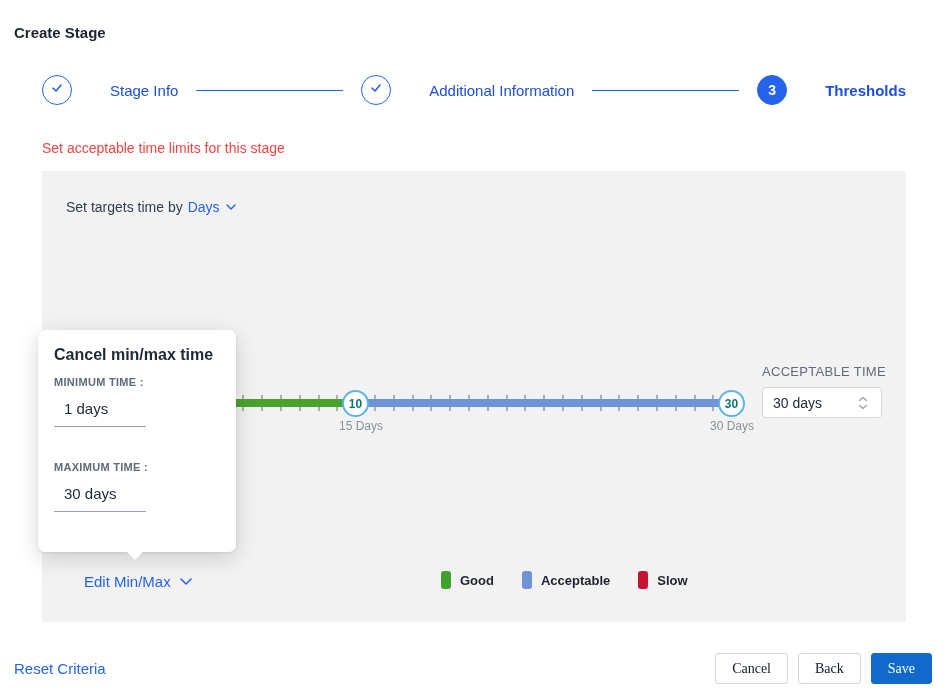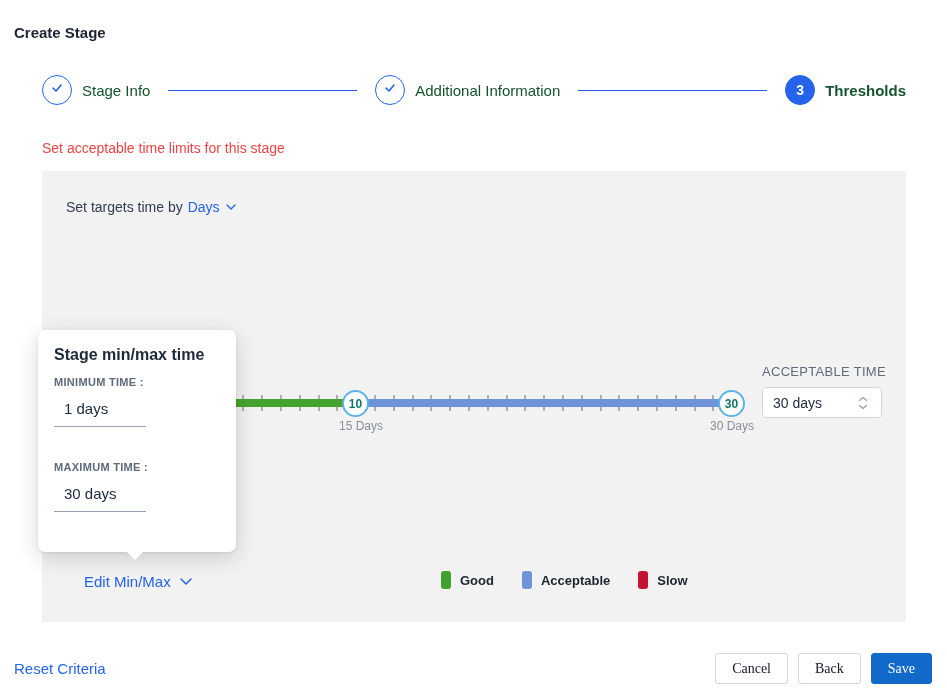--- a/index.html
+++ b/index.html
@@ -25,21 +25,21 @@
   }
   .step { display: flex; align-items: center; gap: 10px; flex: 0 0 auto; }
   .step-circle {
     width: 30px; height: 30px; border-radius: 50%;
     display: flex; align-items: center; justify-content: center;
     flex: 0 0 auto;
   }
   .step-circle.done { background: #ffffff; border: 1.5px solid #2563eb; color: #2563eb; }
   .step-circle.active { background: #2563eb; border: 1.5px solid #2563eb; color: #ffffff;
     font-size: 14px; font-weight: 600; }
-  .step-label { font-size: 15px; color: #14532d; white-space: nowrap; }
+  .step-label { font-size: 15px; color: #1d4ed8; white-space: nowrap; margin-left: 28px; }
   .step-label.active { font-weight: 600; }
   .step-line { flex: 1 1 auto; height: 0; border-top: 1px solid #2563eb; margin: 0 18px; }
 
   
   .section-heading {
     position: absolute; left: 42px; top: 140px;
     font-size: 14px; color: #ef4444;
   }
 
   
@@ -247,21 +247,21 @@
       <span class="legend-label">Acceptable</span>
     </div>
     <div class="legend-item">
       <div class="legend-swatch" style="background-color: rgb(196, 18, 48);"></div>
       <span class="legend-label">Slow</span>
     </div>
   </div>
 </div>
 
 <div class="popover">
-  <div class="popover-title">Stage min/max time</div>
+  <div class="popover-title">Cancel min/max time</div>
   <div class="popover-field-label">MINIMUM TIME :</div>
   <input class="underline" type="text" value="1 days" style="">
   <div class="popover-field-label second">MAXIMUM TIME :</div>
   <input class="underline" type="text" value="30 days" style="">
   <div class="popover-caret"></div>
 </div>
 
 <div class="footer-reset">Reset Criteria</div>
 <div class="footer-buttons">
   <button class="btn btn-secondary">Cancel</button>

